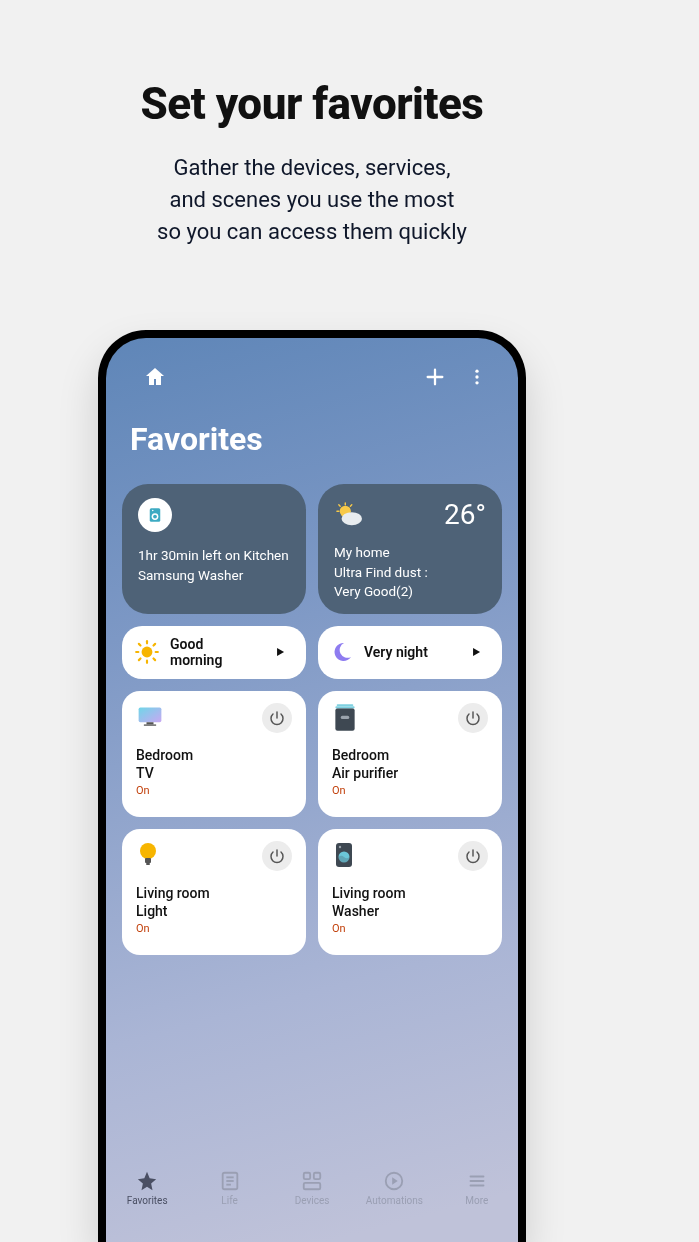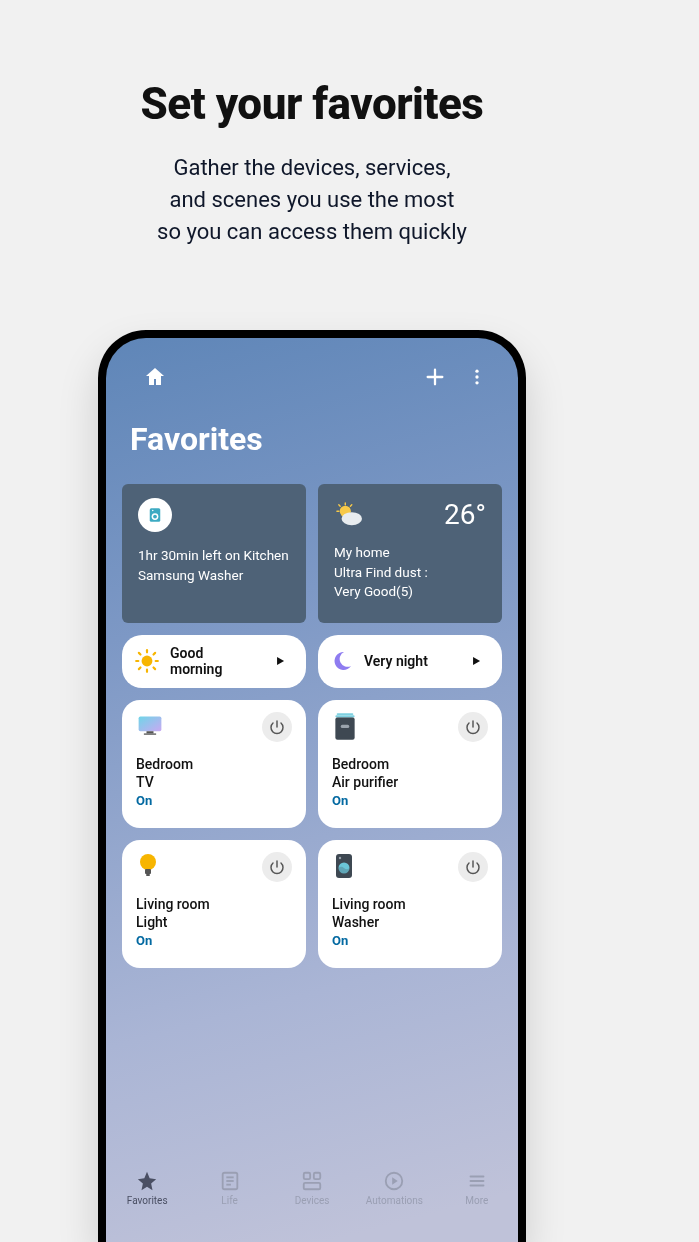--- a/index.html
+++ b/index.html
@@ -75,22 +75,22 @@
   }
 
   .grid {
     display: grid;
     grid-template-columns: 1fr 1fr;
     gap: 12px;
     padding: 10px 16px 0 16px;
   }
 
   .card {
-    border-radius: 6px;
-    padding: 14px 16px 21px 16px;
+    border-radius: 26px;
+    padding: 14px 16px 12px 16px;
     background: #fff;
   }
   .card.dark {
     background: #4e6277;
     color: #fff;
   }
 
   .washer-badge {
     width: 34px; height: 34px;
     border-radius: 50%;
@@ -153,24 +153,23 @@
     color:#555;
   }
   .device-name {
     font-size:14px;
     line-height:1.25;
     color:#111;
     margin-top:8px;
     font-weight:500;
   }
   .device-state {
-    font-size:13px;
-    color:#0369a1;
+    font-size:11px;
+    color:#c2410c;
     margin-top:2px;
-    font-weight:bold;
   }
 
   .bottom-nav {
     position:absolute;
     left:0; right:0; bottom:0;
     height:78px;
     display:flex;
     padding-top:6px;
   }
   .nav-item {
@@ -251,21 +250,21 @@
                 <line x1="19" y1="3" x2="17.5" y2="4.5"></line>
               </g>
               <ellipse cx="19" cy="18" rx="11" ry="7" fill="#e8ecef"></ellipse>
             </svg>
           </span>
           <span class="weather-temp">26°</span>
         </div>
         <div class="body-text">
           <div>My home</div>
           <div>Ultra Find dust :</div>
-          <div>Very Good(5)</div>
+          <div>Very Good(2)</div>
         </div>
       </div>
 
       <div class="scene-card">
         <span class="icon-slot">
           <svg width="26" height="26" viewBox="0 0 24 24">
             <circle cx="12" cy="12" r="5" fill="#f7b500"></circle>
             <g stroke="#f7b500" stroke-width="2" stroke-linecap="round">
               <line x1="12" y1="2" x2="12" y2="4"></line>
                 <line x1="12" y1="20" x2="12" y2="22"></line>

